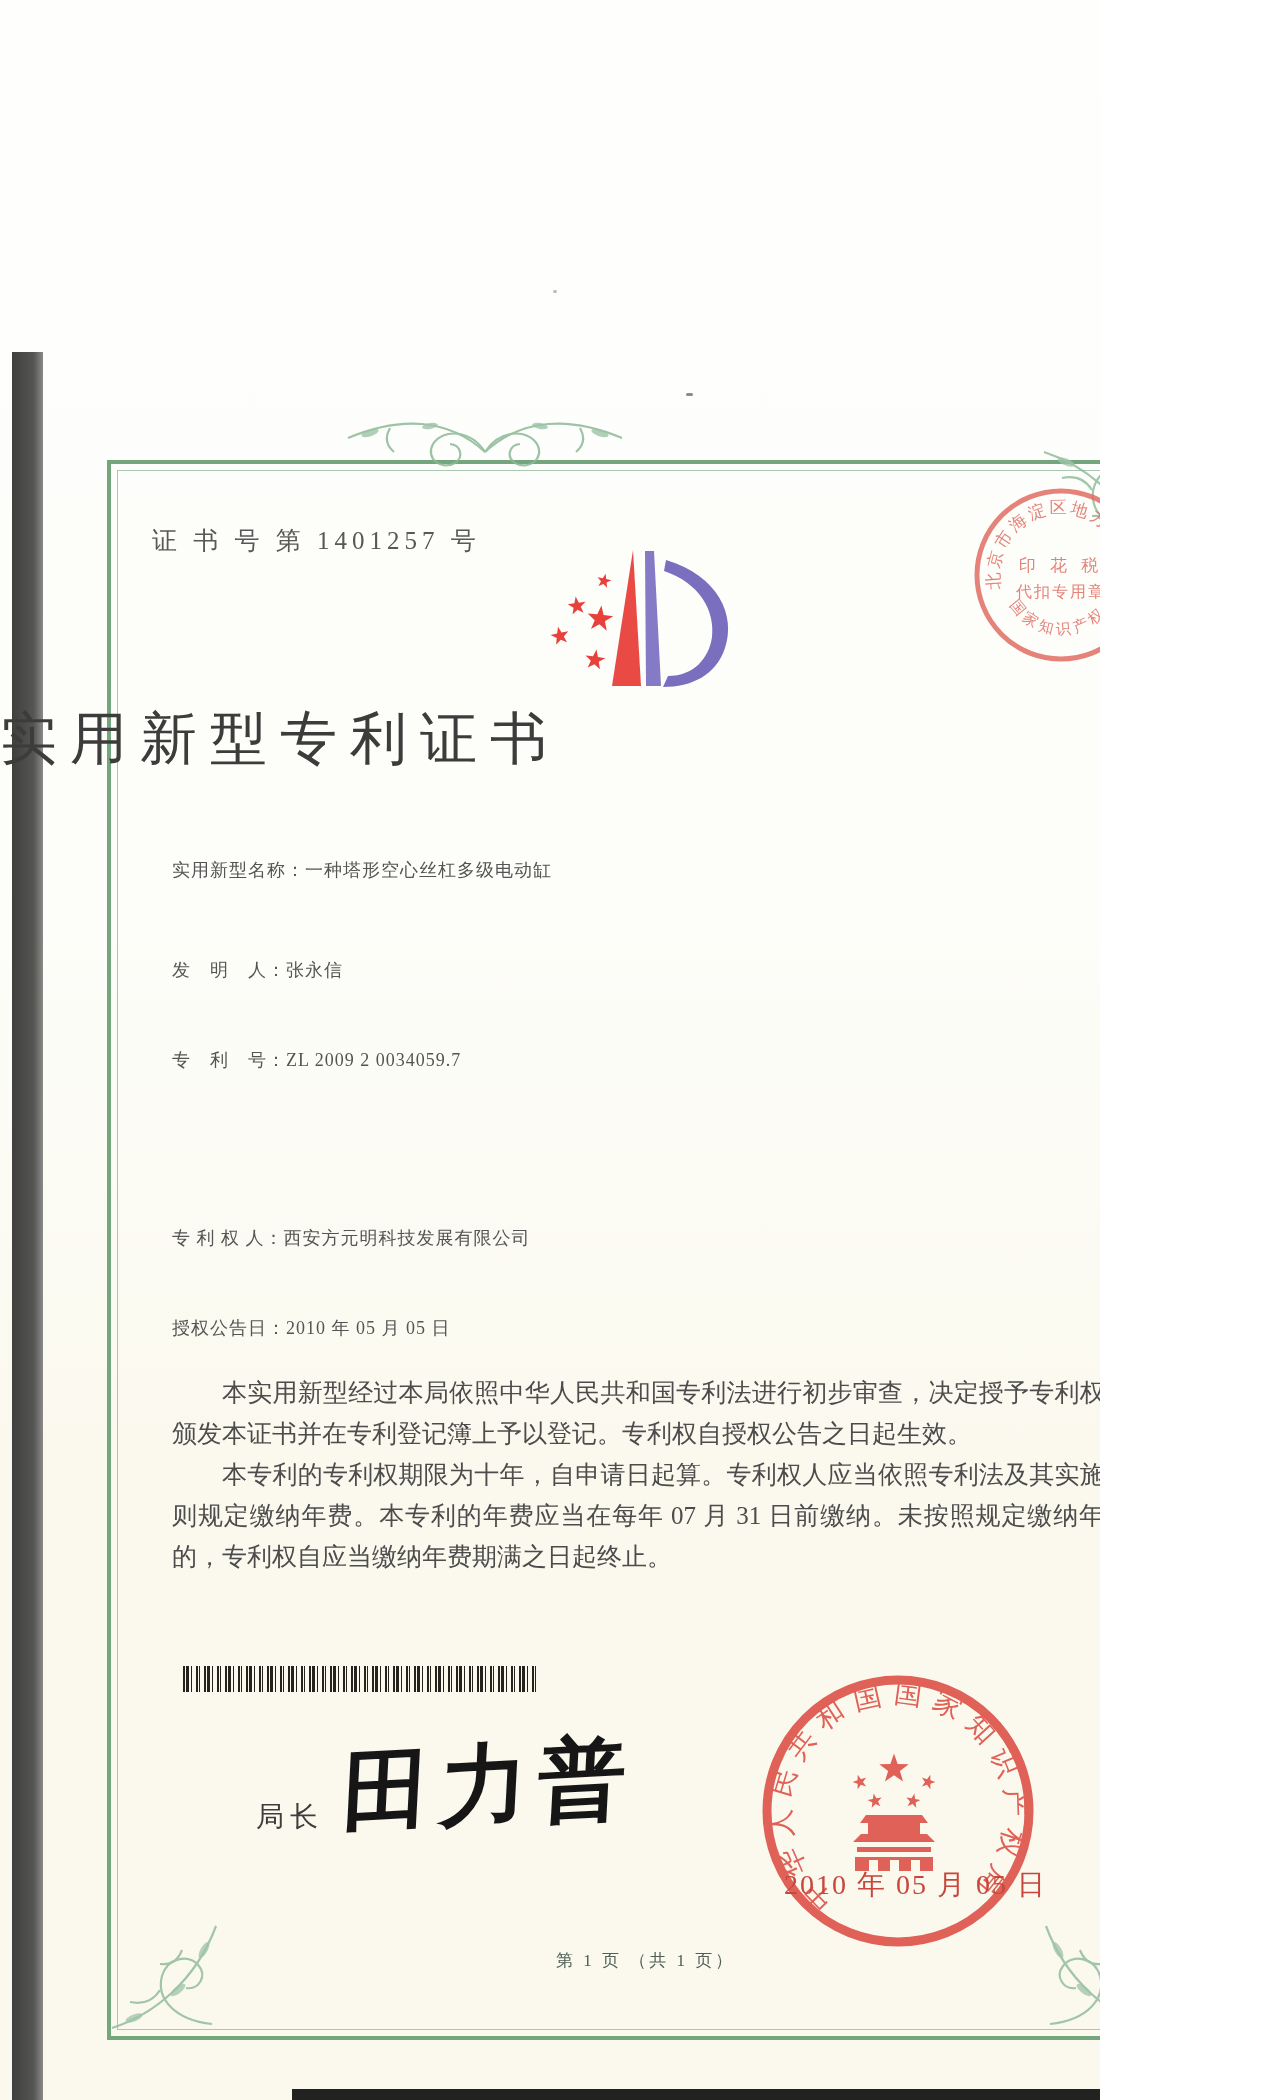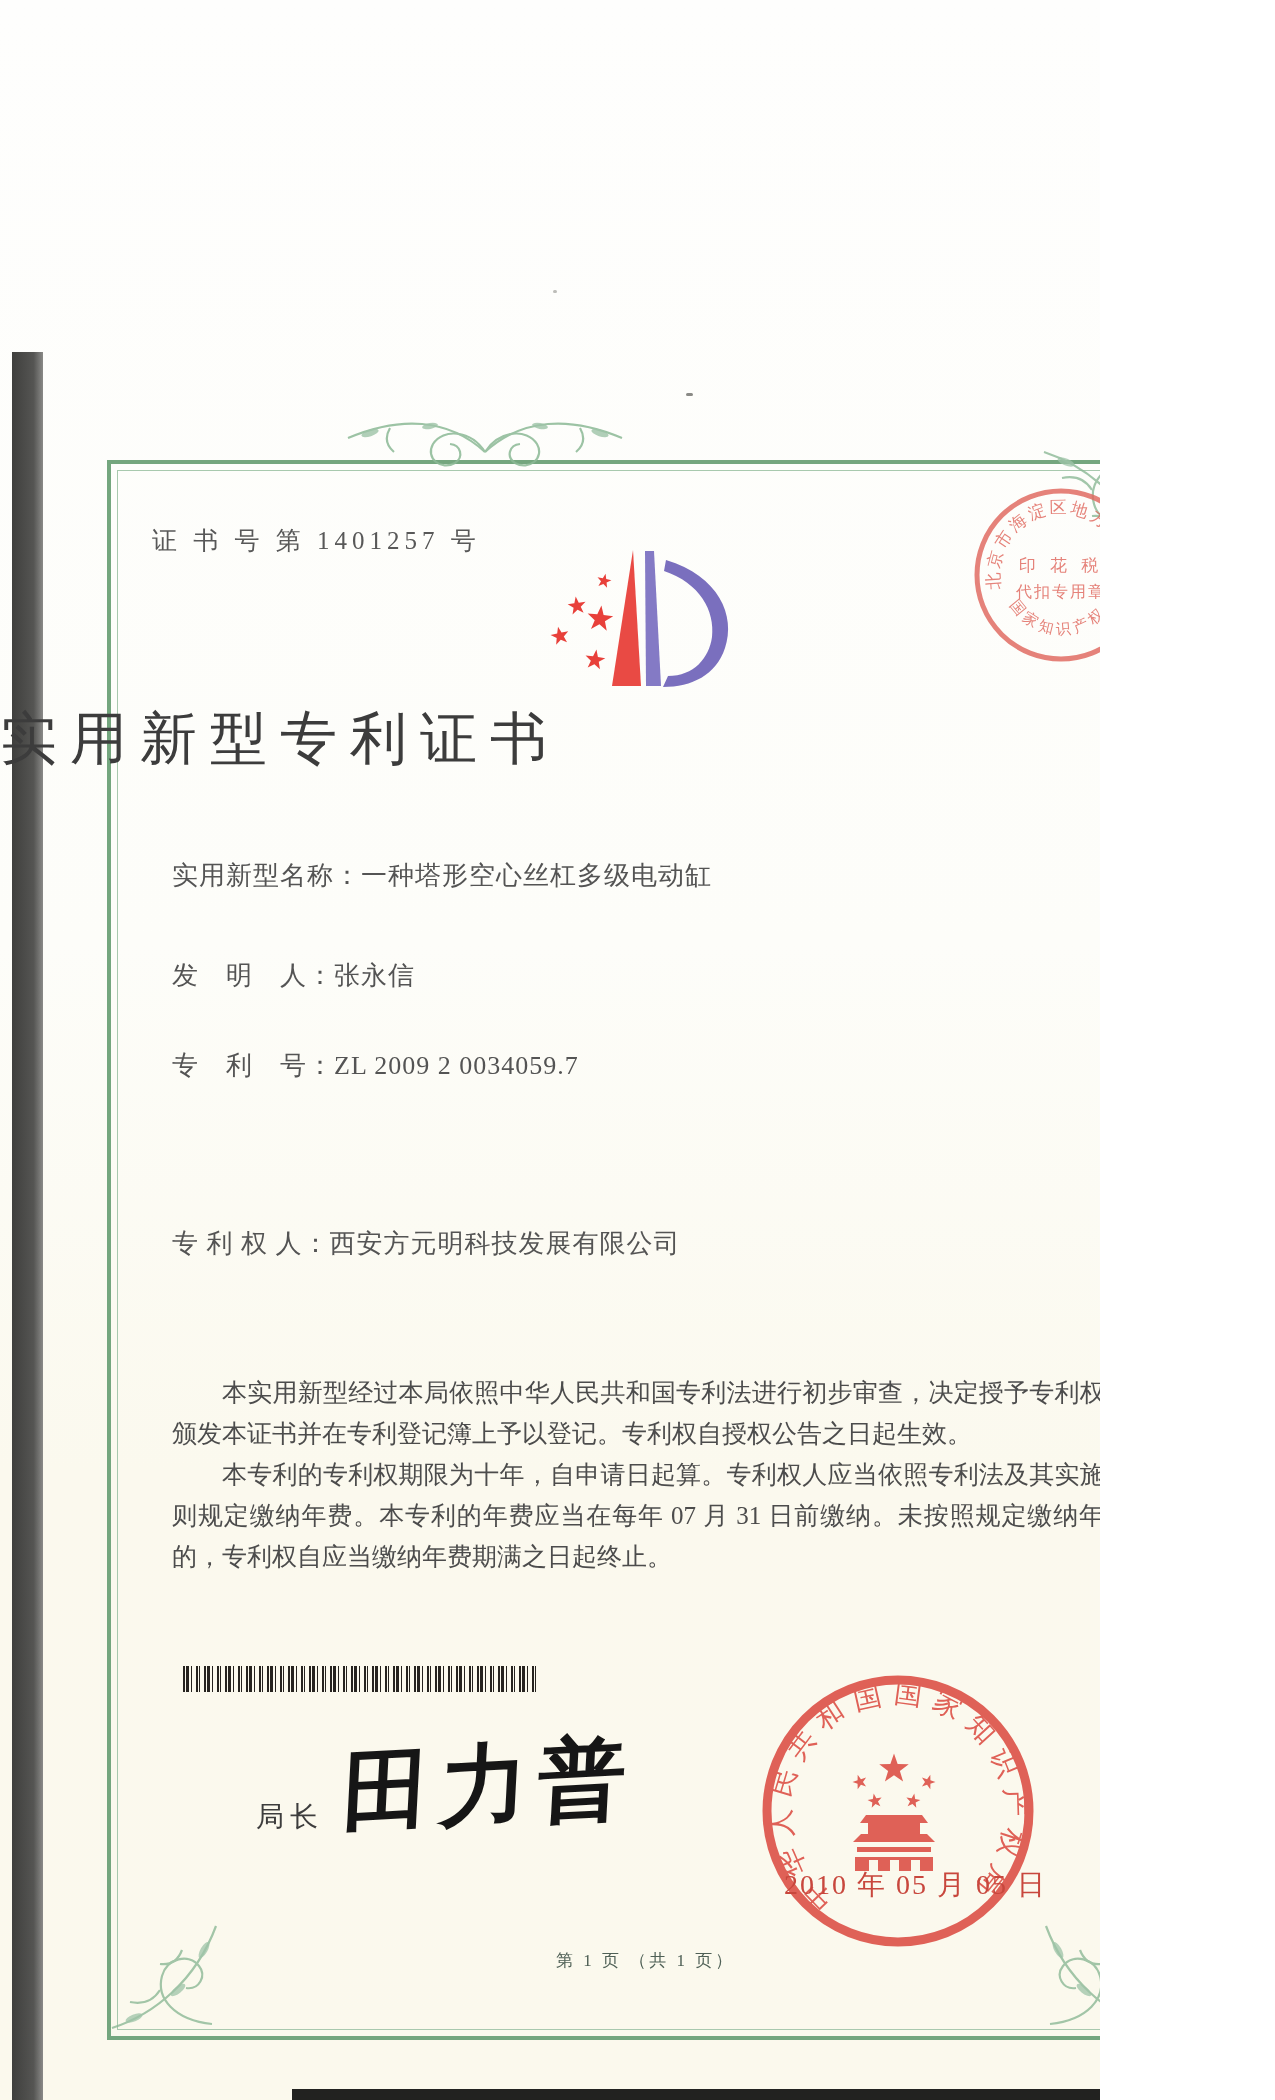--- a/index.html
+++ b/index.html
@@ -8,21 +8,21 @@
         font-family:"Liberation Serif","DejaVu Serif",serif;color:#4a4a4a;}
   .abs{position:absolute;}
   .left-strip{left:12px;top:352px;width:31px;height:1748px;
         background:linear-gradient(90deg,#3f3f3d,#555553 70%,#8a8a88);}
   .bottom-strip{left:292px;top:2089px;width:983px;height:11px;background:#222220;}
   .frame{left:107px;top:460px;width:1048px;height:1572px;border:4px solid #74a67e;}
   .frame-inner{position:absolute;left:6px;top:6px;right:6px;bottom:6px;border:1px solid #a8c9ae;}
   .cert-no{left:152px;top:524px;font-size:25px;letter-spacing:5px;color:#585858;}
   .logo{left:533px;top:538px;width:210px;height:160px;}
   .title{left:0;top:701px;width:1275px;font-size:57px;letter-spacing:13px;color:#3c3c3c;}
-  .field{left:172px;font-size:26px;color:#545454;letter-spacing:1px;white-space:nowrap;}
+  .field{left:172px;font-size:18px;color:#545454;letter-spacing:1px;white-space:nowrap;}
   .paras{left:172px;top:1372px;width:958px;font-size:25px;line-height:41px;
          text-align:justify;color:#4c4c4c;}
   .paras p{margin:0;text-indent:2em;}
   .barcode{left:183px;top:1666px;width:357px;height:26px;
     background:repeating-linear-gradient(90deg,
       #26231f 0 2px,transparent 2px 3px,#26231f 3px 6px,transparent 6px 8px,
       #26231f 8px 9px,transparent 9px 13px,#26231f 13px 15px,transparent 15px 16px,
       #26231f 16px 17px,transparent 17px 21px);}
   .sig-label{left:256px;top:1798px;font-size:28px;letter-spacing:6px;color:#3d3d3d;}
   .sig-name{left:342px;top:1726px;font-size:88px;color:#161616;font-weight:bold;
@@ -150,20 +150,23 @@
   </div>
   <div class="abs field" style="top:958px">
     <span>发　明　人：</span><span>张永信</span>
   </div>
   <div class="abs field" style="top:1048px">
     <span>专　利　号：</span><span>ZL 2009 2 0034059.7</span>
   </div>
   <div class="abs field" style="top:1226px">
     <span>专 利 权 人：</span><span>西安方元明科技发展有限公司</span>
   </div>
+  <div class="abs field" style="top:1316px">
+    <span>授权公告日：</span><span>2010 年 05 月 05 日</span>
+  </div>
 
   <div class="abs paras">
     <p>本实用新型经过本局依照中华人民共和国专利法进行初步审查，决定授予专利权、颁发本证书并在专利登记簿上予以登记。专利权自授权公告之日起生效。</p>
     <p>本专利的专利权期限为十年，自申请日起算。专利权人应当依照专利法及其实施细则规定缴纳年费。本专利的年费应当在每年 07 月 31 日前缴纳。未按照规定缴纳年费的，专利权自应当缴纳年费期满之日起终止。</p>
   </div>
 
   <div class="abs barcode"></div>
 
   <div class="abs sig-label">局长</div>
   <div class="abs sig-name">田力普</div>

